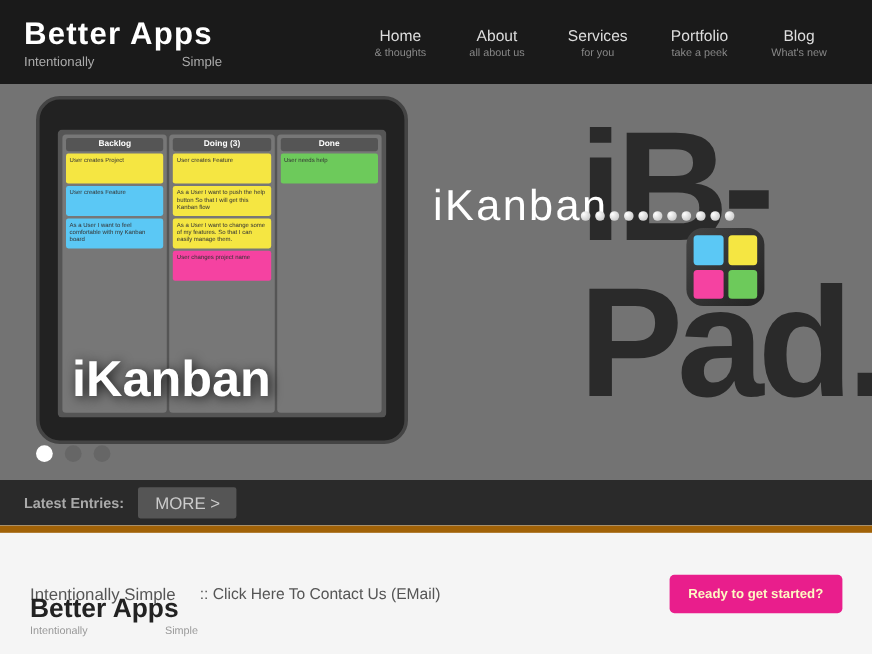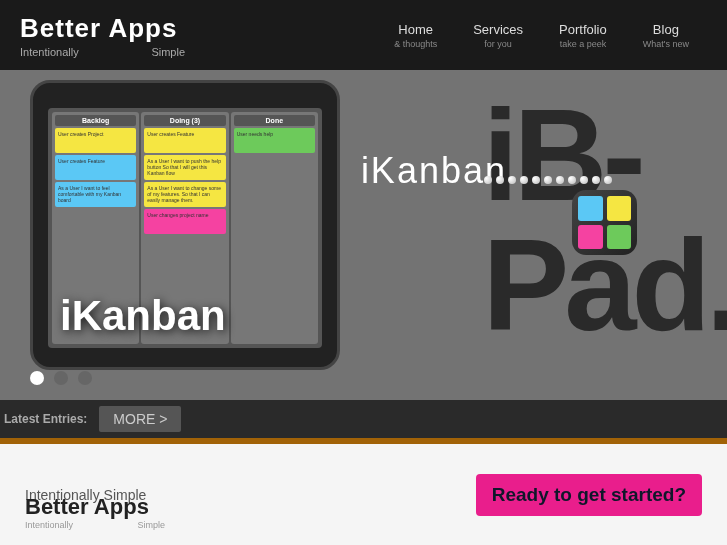--- a/index.html
+++ b/index.html
@@ -198,21 +198,21 @@
       background: #fff;
     }
     .cdot.inactive { background: #666; }
 
     
     #latest-bar {
       background: #2a2a2a;
       height: 38px;
       display: flex;
       align-items: center;
-      padding: 0 4px;
+      padding: 0 20px;
       gap: 12px;
     }
     #latest-label {
       color: #aaa;
       font-size: 12px;
       font-weight: bold;
       white-space: nowrap;
     }
     #latest-entry {
       color: #888;
@@ -250,24 +250,24 @@
       flex-direction: column;
       gap: 4px;
     }
     .footer-link {
       font-size: 13px;
       color: #555;
       cursor: pointer;
     }
     #cta-btn {
       background: #e91e8c;
-      color: #0f172a;
+      color: #fef9c3;
       border: none;
       padding: 10px 16px;
-      font-size: 19px;
+      font-size: 11px;
       font-weight: bold;
       border-radius: 4px;
       cursor: pointer;
       white-space: nowrap;
     }
 
     
     #bottom-logo-area {
       position: absolute;
       bottom: 15px;
@@ -301,20 +301,24 @@
     <div id="logo-tagline">
       <span>Intentionally</span>
       <span>Simple</span>
     </div>
   </div>
   <nav id="nav">
 
   <div class="nav-item">
         <div class="nav-item-label">Home</div>
         <div class="nav-item-sub">&amp; thoughts</div>
+      </div>
+      <div class="nav-item">
+        <div class="nav-item-label">About</div>
+        <div class="nav-item-sub">all about us</div>
       </div>
       <div class="nav-item">
         <div class="nav-item-label">Services</div>
         <div class="nav-item-sub">for you</div>
       </div>
       <div class="nav-item">
         <div class="nav-item-label">Portfolio</div>
         <div class="nav-item-sub">take a peek</div>
       </div>
       <div class="nav-item">
@@ -385,20 +389,21 @@
 
 <div id="latest-bar">
   <span id="latest-label">Latest Entries:</span>
   <button id="more-btn">MORE &gt;</button>
 </div>
 
 <div id="footer-wrapper">
   <div id="footer-area">
     <span id="footer-tagline">Intentionally Simple</span>
     <div id="footer-links">
+      <span class="footer-link">:: Click Here To Contact Us (EMail)</span>
     </div>
     <button id="cta-btn">Ready to get started?</button>
   </div>
 
   <div id="bottom-logo-area">
     <div id="bottom-logo-text">Better  Apps</div>
     <div id="bottom-logo-tagline">
       <span>Intentionally</span>
       <span>Simple</span>
     </div>

